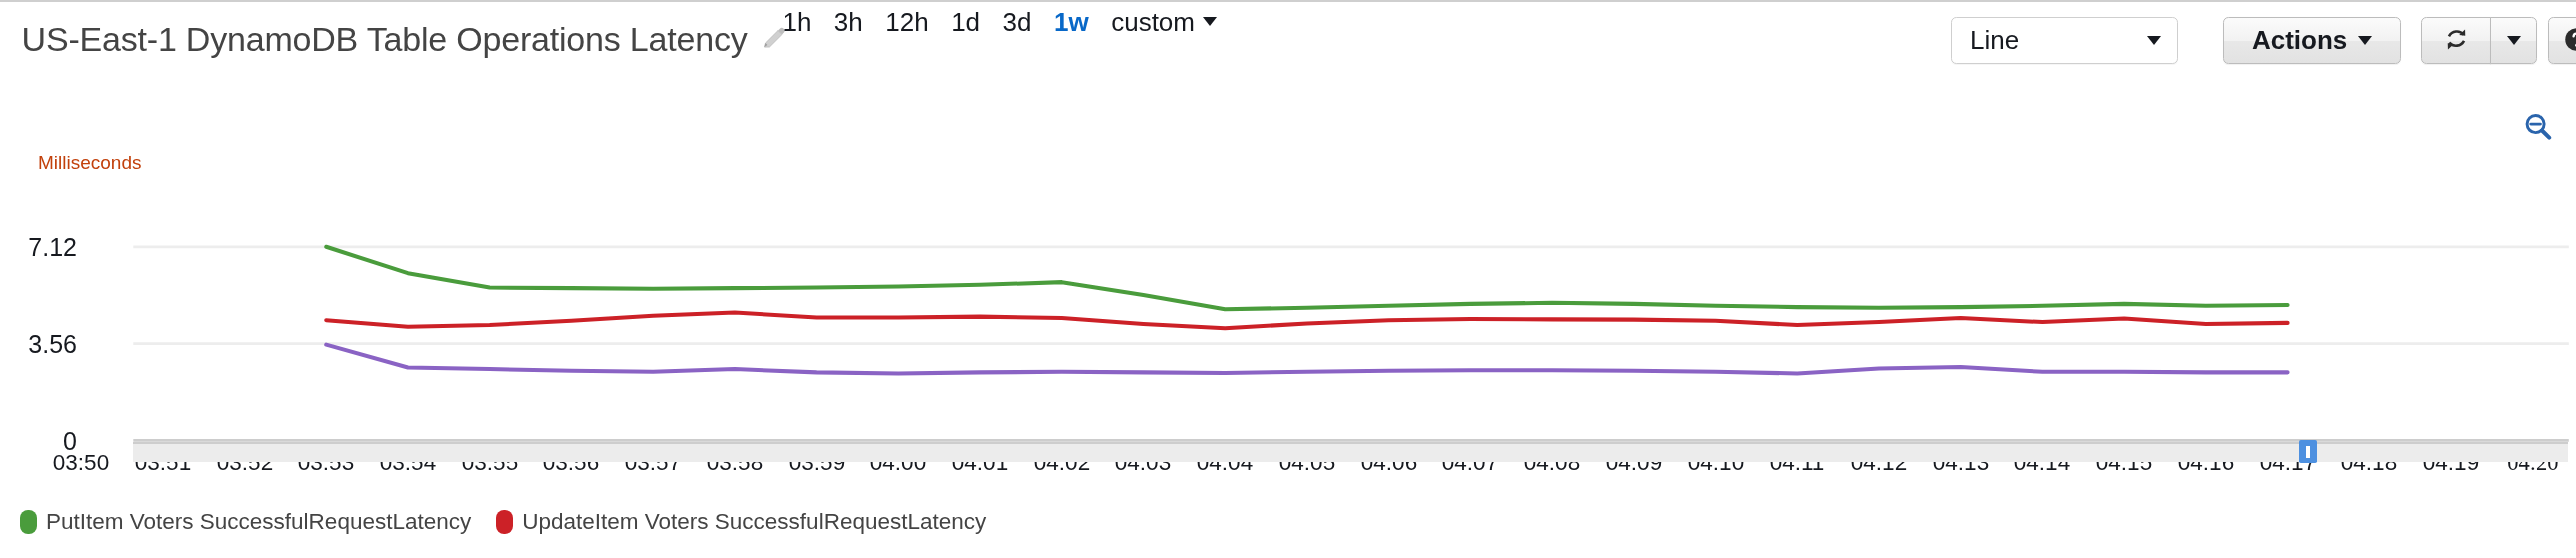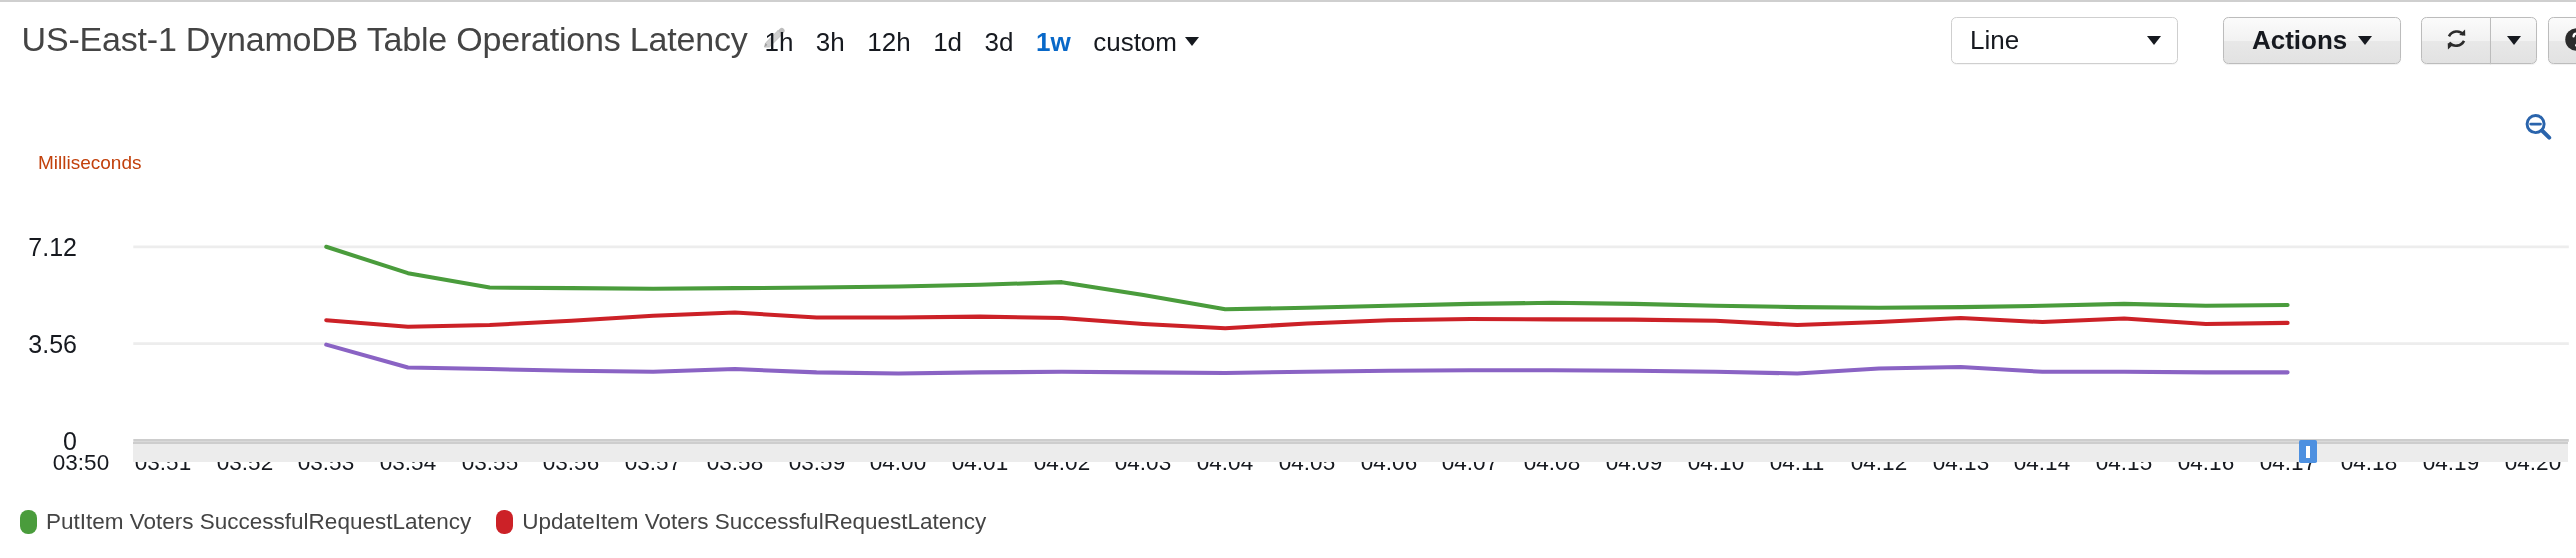--- a/index.html
+++ b/index.html
@@ -21,20 +21,21 @@
     border-top: 2.7px solid #cfcfcf;
     overflow: hidden;
   }
 
   
   .header {
     position: absolute;
     left: 0; top: 2.7px;
     width: 2301px;
     height: 70px;
+    padding-left: 18px;
   }
   .title-wrap {
     position: absolute;
     left: 21.6px;
     top: 34px;
     transform: translateY(-50%);
     display: flex;
     align-items: center;
     gap: 12.6px;
   }
@@ -50,21 +51,21 @@
     position: relative;
     cursor: pointer;
     flex: none;
   }
   .edit-pencil svg { display:block; }
 
   
   .time-range {
     position: absolute;
     right: 1102px;
-    top: 37px;
+    top: 17px;
     transform: translateY(-50%);
     display: flex;
     align-items: baseline;
     gap: 22.5px;
     white-space: nowrap;
   }
   .tr-item {
     font-size: 26px;
     color: #16191f;
     cursor: pointer;
@@ -391,21 +392,21 @@
       <div class="xtick" style="left: 1716px;">04:10</div>
       <div class="xtick" style="left: 1797px;">04:11</div>
       <div class="xtick" style="left: 1879px;">04:12</div>
       <div class="xtick" style="left: 1961px;">04:13</div>
       <div class="xtick" style="left: 2042px;">04:14</div>
       <div class="xtick" style="left: 2124px;">04:15</div>
       <div class="xtick" style="left: 2206px;">04:16</div>
       <div class="xtick" style="left: 2288px;">04:17</div>
       <div class="xtick" style="left: 2369px;">04:18</div>
       <div class="xtick" style="left: 2451px;">04:19</div>
-      <div class="xtick" style="left: 2533px;">04:20</div>
+      <div class="xtick" style="left: 2533px; font-family: Liberation Serif, serif;">04:20</div>
     </div>
 
   <div class="range-track"></div>
   <div class="range-handle">
       <i></i>
     </div>
 
   <div class="legend" id="legend">
       <div class="legend-item">
         <span class="legend-swatch" style="background: rgb(74, 156, 60);"></span>

